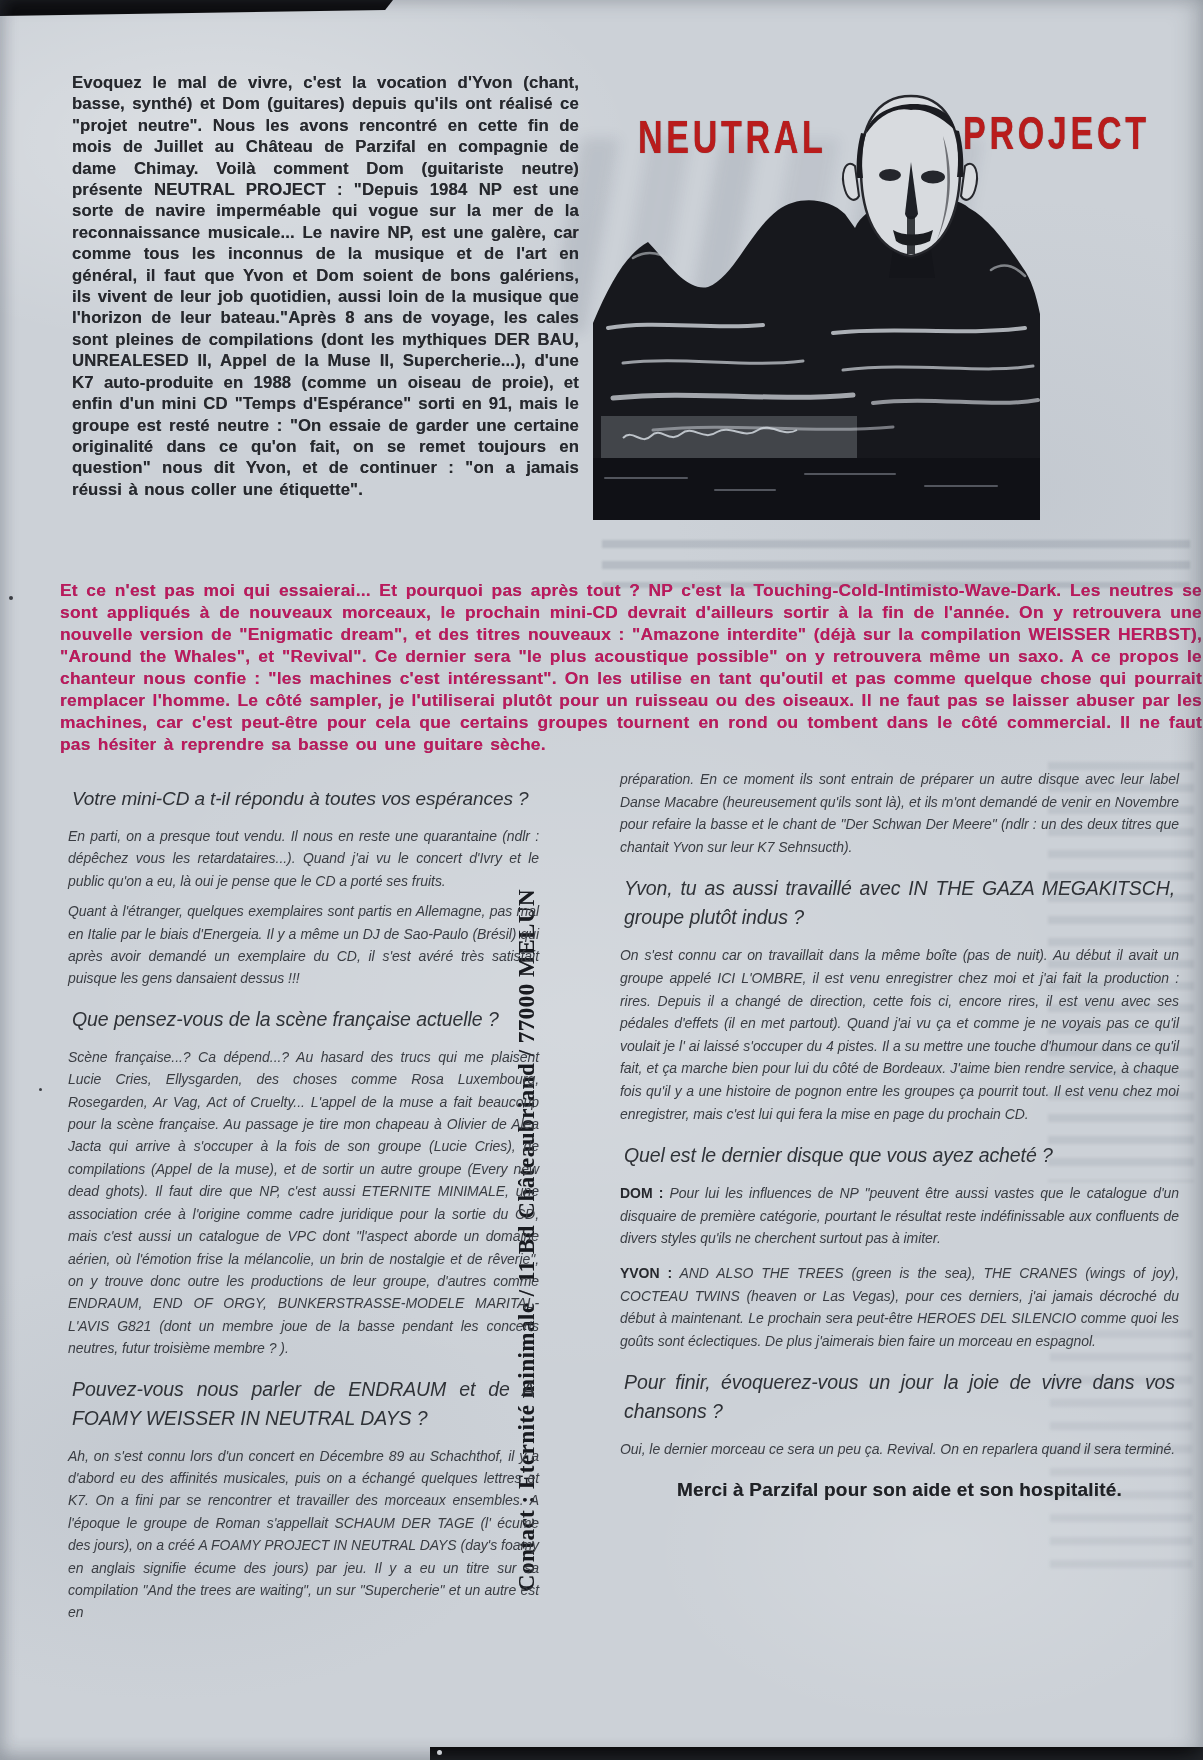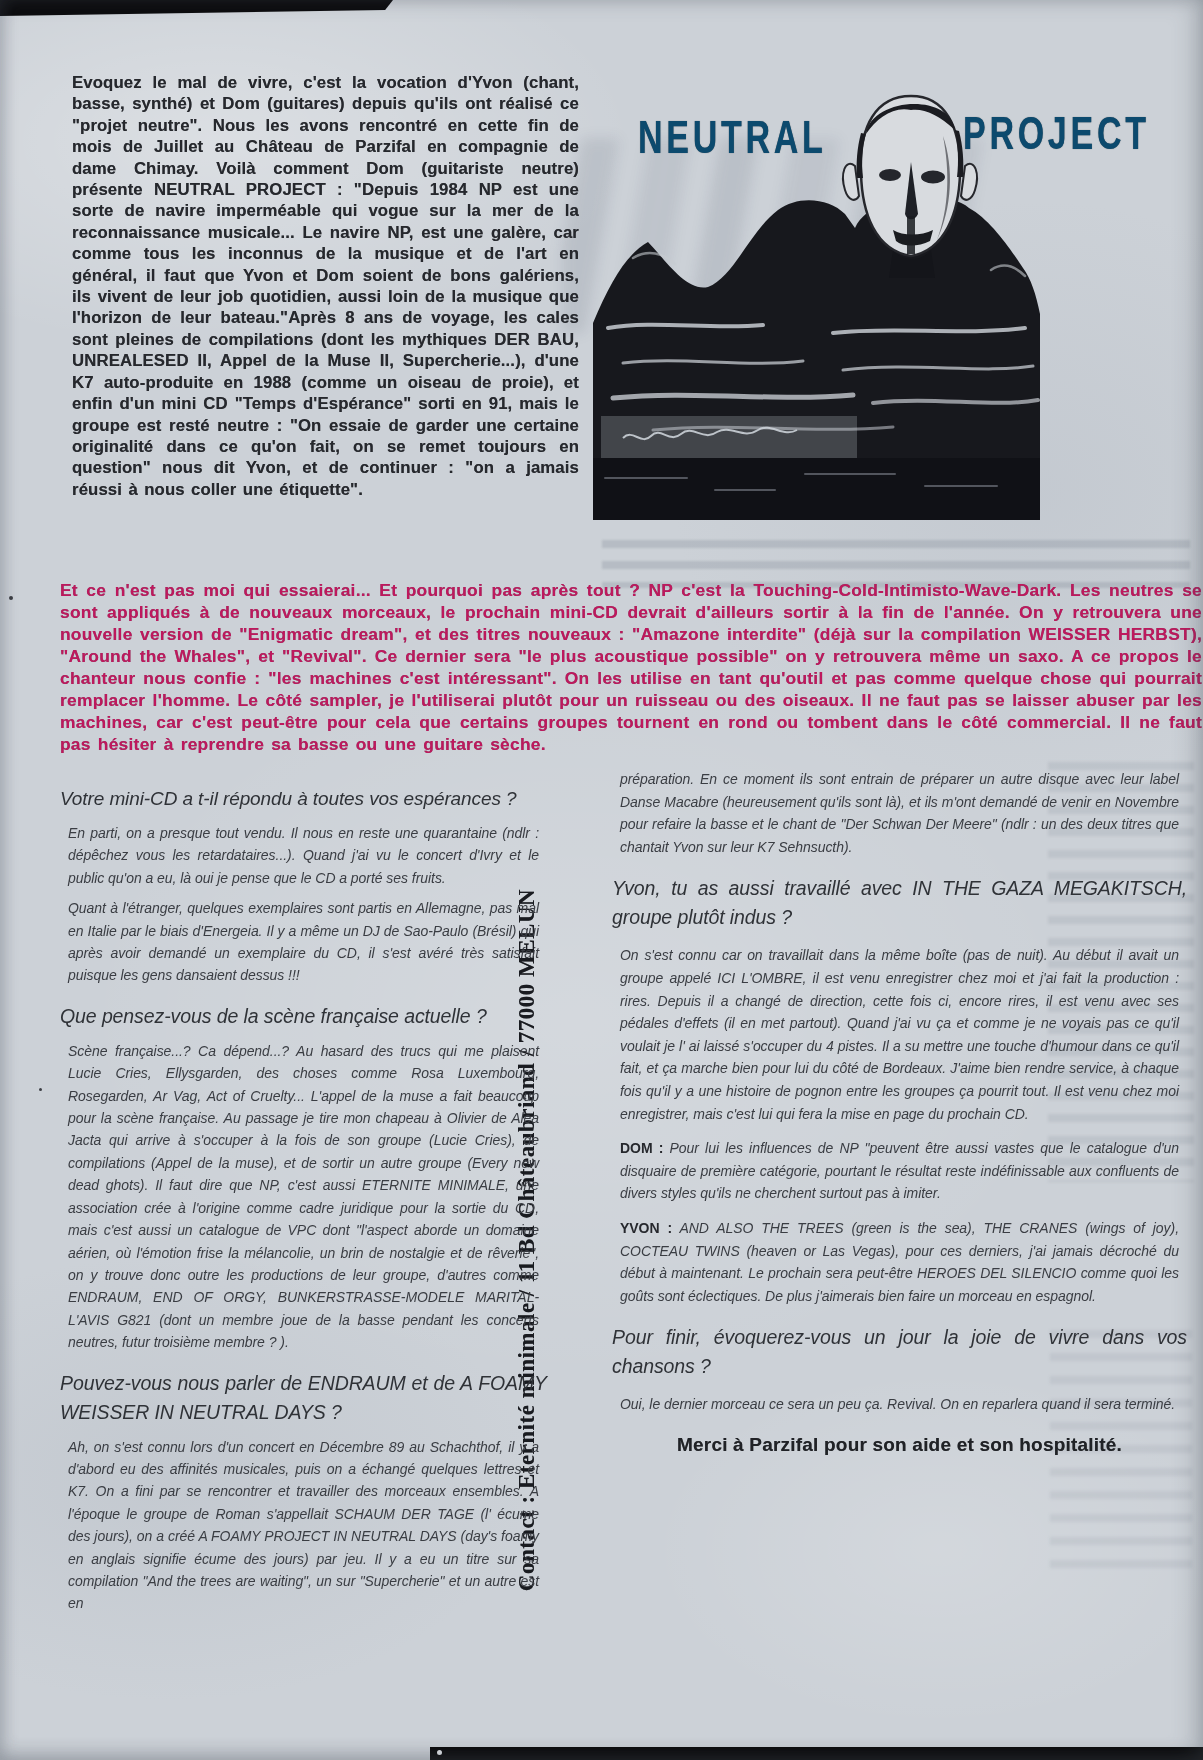--- a/index.html
+++ b/index.html
@@ -44,21 +44,21 @@
   .ghost-lines1{left:602px;top:540px;width:588px;height:48px;
     background:repeating-linear-gradient(180deg, rgba(95,105,120,.20) 0 8px, transparent 8px 21px);
     filter:blur(1.3px);}
   .ghost-lines2{left:1048px;top:762px;width:146px;height:420px;
     background:repeating-linear-gradient(180deg, rgba(95,105,120,.13) 0 8px, transparent 8px 22px);
     filter:blur(1.6px);}
   .ghost-lines3{left:1050px;top:1330px;width:142px;height:250px;
     background:repeating-linear-gradient(180deg, rgba(95,105,120,.10) 0 8px, transparent 8px 23px);
     filter:blur(1.8px);}
   
-  .title{position:absolute;color:#0c4a6e;font-weight:700;}
+  .title{position:absolute;color:#b91c1c;font-weight:700;}
   .title span{display:inline-block;font-size:46px;letter-spacing:5px;transform:scaleX(.74);transform-origin:left top;
     text-shadow:0 0 1px rgba(10,10,12,.6);}
   .title-neutral{left:638px;top:110px;}
   .title-project{left:963px;top:106px;}
   .illustration{position:absolute;left:593px;top:78px;width:447px;height:442px;}
   
   .intro{
     position:absolute;left:72px;top:72px;width:507px;margin:0;
     font-weight:700;font-size:16.8px;line-height:21.4px;color:#26282d;
     text-align:justify;word-spacing:1.6px;letter-spacing:.1px;
@@ -67,21 +67,21 @@
   .lead{
     position:absolute;left:60px;top:579px;width:1142px;margin:0;
     font-weight:700;font-size:17.4px;line-height:22px;color:#be185d;
     text-align:justify;word-spacing:2px;letter-spacing:.25px;
     text-shadow:0 0 .4px rgba(30,32,38,.5);
   }
   .col{position:absolute;}
   .col-left{left:60px;top:784px;width:487px;}
   .col-right{left:612px;top:768px;width:575px;}
   .q{
-    margin:0;font-weight:400;font-style:italic;font-size:19.5px;line-height:29px;
+    margin:12px;font-weight:400;font-style:italic;font-size:19.5px;line-height:29px;
     color:#2f3237;text-align:justify;letter-spacing:-.1px;
   }
   .q-first{font-size:19px;}
   .a{
     margin:8px;font-style:italic;font-size:14px;line-height:22.4px;color:#3a3d43;
     text-align:justify;letter-spacing:-.05px;
   }
   .col-left .q{margin-top:15px;}
   .col-left .q:first-child{margin-top:0;}
   .col-left .a{margin-top:9px;}
@@ -187,20 +187,21 @@
     <h3 class="q">Que pensez-vous de la scène française actuelle ?</h3>
     <p class="a">Scène française...? Ca dépend...? Au hasard des trucs qui me plaisent Lucie Cries, Ellysgarden, des choses comme Rosa Luxembourg, Rosegarden, Ar Vag, Act of Cruelty... L'appel de la muse a fait beaucoup pour la scène française. Au passage je tire mon chapeau à Olivier de Alea Jacta qui arrive à s'occuper à la fois de son groupe (Lucie Cries), de compilations (Appel de la muse), et de sortir un autre groupe (Every new dead ghots). Il faut dire que NP, c'est aussi ETERNITE MINIMALE, une association crée à l'origine comme cadre juridique pour la sortie du CD, mais c'est aussi un catalogue de VPC dont "l'aspect aborde un domaine aérien, où l'émotion frise la mélancolie, un brin de nostalgie et de rêverie", on y trouve donc outre les productions de leur groupe, d'autres comme ENDRAUM, END OF ORGY, BUNKERSTRASSE-MODELE MARITAL-L'AVIS G821 (dont un membre joue de la basse pendant les concerts neutres, futur troisième membre ? ).</p>
     <h3 class="q">Pouvez-vous nous parler de ENDRAUM et de A FOAMY WEISSER IN NEUTRAL DAYS ?</h3>
     <p class="a">Ah, on s'est connu lors d'un concert en Décembre 89 au Schachthof, il y a d'abord eu des affinités musicales, puis on a échangé quelques lettres et K7. On a fini par se rencontrer et travailler des morceaux ensembles. A l'époque le groupe de Roman s'appellait SCHAUM DER TAGE (l' écume des jours), on a créé A FOAMY PROJECT IN NEUTRAL DAYS (day's foamy en anglais signifie écume des jours) par jeu. Il y a eu un titre sur sa compilation "And the trees are waiting", un sur "Supercherie" et un autre est en</p>
   </div>
 
   <div class="col col-right">
     <p class="a">préparation. En ce moment ils sont entrain de préparer un autre disque avec leur label Danse Macabre (heureusement qu'ils sont là), et ils m'ont demandé de venir en Novembre pour refaire la basse et le chant de "Der Schwan Der Meere" (ndlr : un des deux titres que chantait Yvon sur leur K7 Sehnsucth).</p>
     <h3 class="q">Yvon, tu as aussi travaillé avec IN THE GAZA MEGAKITSCH, groupe plutôt indus ?</h3>
     <p class="a">On s'est connu car on travaillait dans la même boîte (pas de nuit). Au début il avait un groupe appelé ICI L'OMBRE, il est venu enregistrer chez moi et j'ai fait la production : rires. Depuis il a changé de direction, cette fois ci, encore rires, il est venu avec ses pédales d'effets (il en met partout). Quand j'ai vu ça et comme je ne voyais pas ce qu'il voulait je l' ai laissé s'occuper du 4 pistes. Il a su mettre une touche d'humour dans ce qu'il fait, et ça marche bien pour lui du côté de Bordeaux. J'aime bien rendre service, à chaque fois qu'il y a une histoire de pognon entre les groupes ça pourrit tout. Il est venu chez moi enregistrer, mais c'est lui qui fera la mise en page du prochain CD.</p>
+    <h3 class="q">Quel est le dernier disque que vous ayez acheté ?</h3>
     <p class="a"><b class="speaker">DOM :</b> <span>Pour lui les influences de NP "peuvent être aussi vastes que le catalogue d'un disquaire de première catégorie, pourtant le résultat reste indéfinissable aux confluents de divers styles qu'ils ne cherchent surtout pas à imiter.</span></p>
     <p class="a"><b class="speaker">YVON :</b> <span>AND ALSO THE TREES (green is the sea), THE CRANES (wings of joy), COCTEAU TWINS (heaven or Las Vegas), pour ces derniers, j'ai jamais décroché du début à maintenant. Le prochain sera peut-être HEROES DEL SILENCIO comme quoi les goûts sont éclectiques. De plus j'aimerais bien faire un morceau en espagnol.</span></p>
     <h3 class="q">Pour finir, évoquerez-vous un jour la joie de vivre dans vos chansons ?</h3>
     <p class="a">Oui, le dernier morceau ce sera un peu ça. Revival. On en reparlera quand il sera terminé.</p>
     <p class="thanks">Merci à Parzifal pour son aide et son hospitalité.</p>
   </div>
 
 </div>
 
 </body></html>

